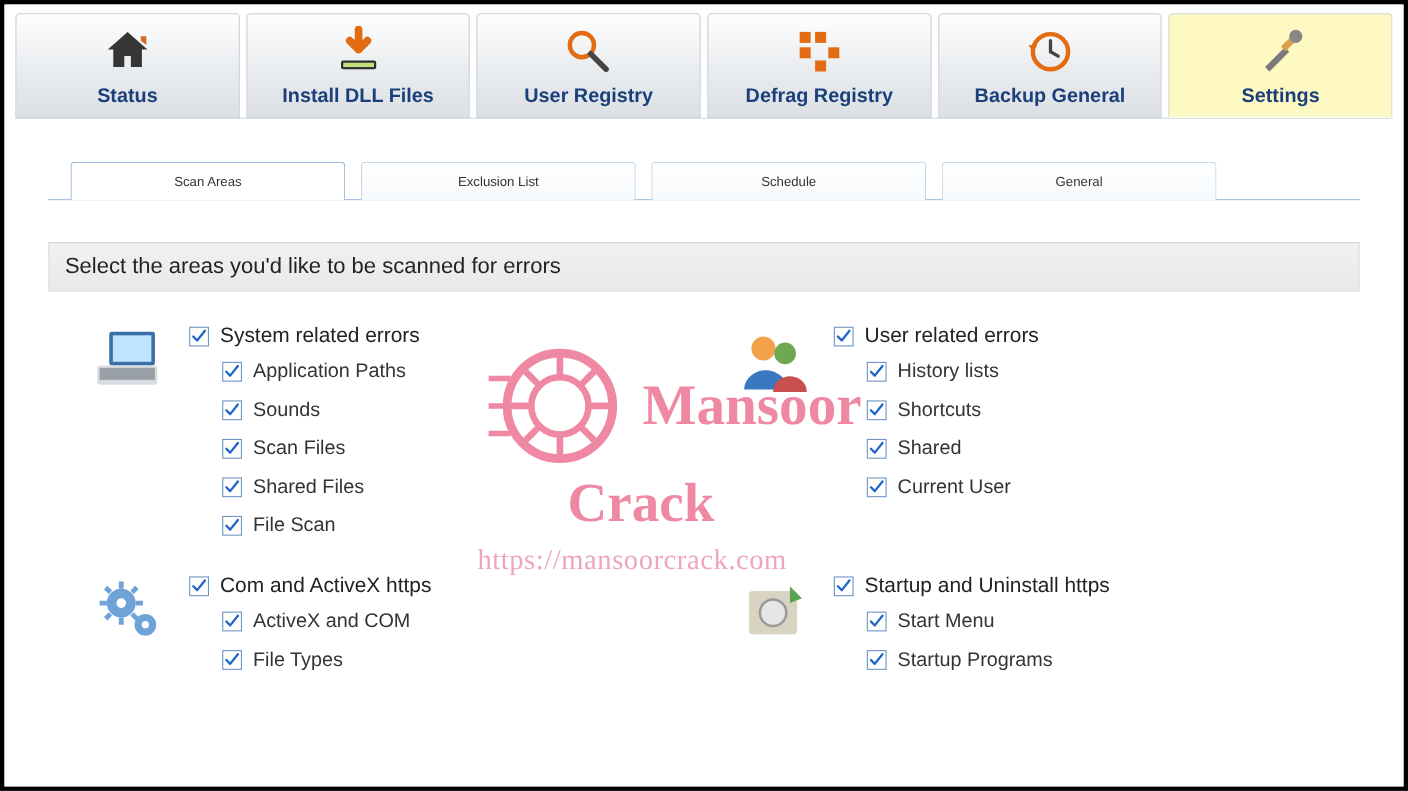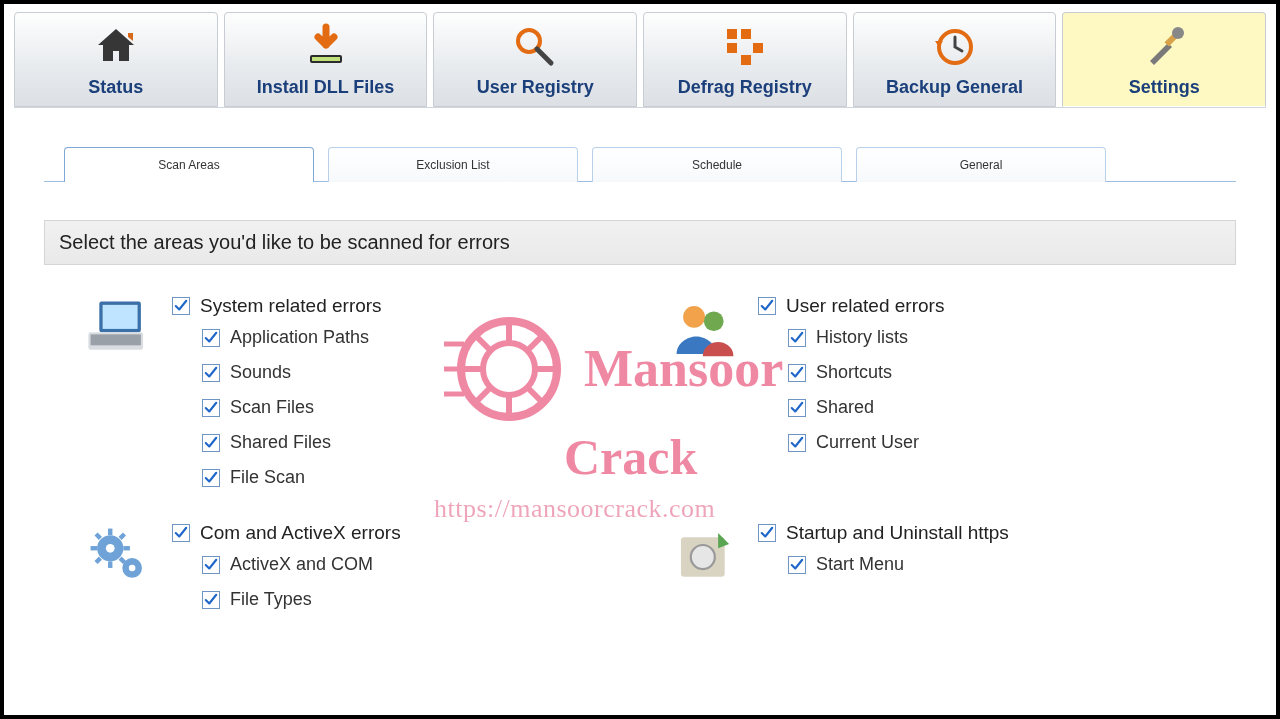--- a/index.html
+++ b/index.html
@@ -159,21 +159,21 @@
     position: absolute;
     left: 440px;
     top: 300px;
     pointer-events: none;
     opacity: 0.65;
     font-family: "Comic Sans MS", "Segoe Script", cursive;
     color: #e84a72;
   }
   .watermark .row1 { display:flex; align-items:center; gap:10px; }
   .watermark .big { font-size: 52px; font-weight: 700; line-height: 1; }
-  .watermark .line2 { font-size: 50px; font-weight: 700; margin-top: -6px; margin-left: 120px; }
+  .watermark .line2 { font-size: 50px; font-weight: 700; margin-top: -6px; margin-left: 72px; }
   .watermark .url { font-size: 26px; color:#e67596; margin-top: 8px; margin-left: -10px; letter-spacing: .5px; }
 </style>
 </head>
 <body>
 
 <div class="app">
 
   <div class="topnav">
     <div class="topnav-item">
       <span class="icon">
@@ -389,21 +389,21 @@
           </g>
         </svg>
       </div>
       <div class="area-body">
         <div class="area-title">
           <span class="cb">
               <svg viewBox="0 0 16 16">
                 <path d="M2 8l4 4 8-10" stroke="#1e66c9" stroke-width="2.4" fill="none" stroke-linecap="round" stroke-linejoin="round"></path>
               </svg>
             </span>
-          <span>Com and ActiveX errors</span>
+          <span>Com and ActiveX https</span>
         </div>
         <div class="area-items">
           <div class="area-item">
               <span class="cb">
                 <svg viewBox="0 0 16 16">
                   <path d="M2 8l4 4 8-10" stroke="#1e66c9" stroke-width="2.4" fill="none" stroke-linecap="round" stroke-linejoin="round"></path>
                 </svg>
               </span>
               <span>ActiveX and COM</span>
             </div>
@@ -437,20 +437,28 @@
           <span>Startup and Uninstall https</span>
         </div>
         <div class="area-items">
           <div class="area-item">
               <span class="cb">
                 <svg viewBox="0 0 16 16">
                   <path d="M2 8l4 4 8-10" stroke="#1e66c9" stroke-width="2.4" fill="none" stroke-linecap="round" stroke-linejoin="round"></path>
                 </svg>
               </span>
               <span>Start Menu</span>
+            </div>
+          <div class="area-item">
+              <span class="cb">
+                <svg viewBox="0 0 16 16">
+                  <path d="M2 8l4 4 8-10" stroke="#1e66c9" stroke-width="2.4" fill="none" stroke-linecap="round" stroke-linejoin="round"></path>
+                </svg>
+              </span>
+              <span>Startup Programs</span>
             </div>
         </div>
       </div>
     </div>
 
   </div>
 
 </div>
 
 <div class="watermark">

